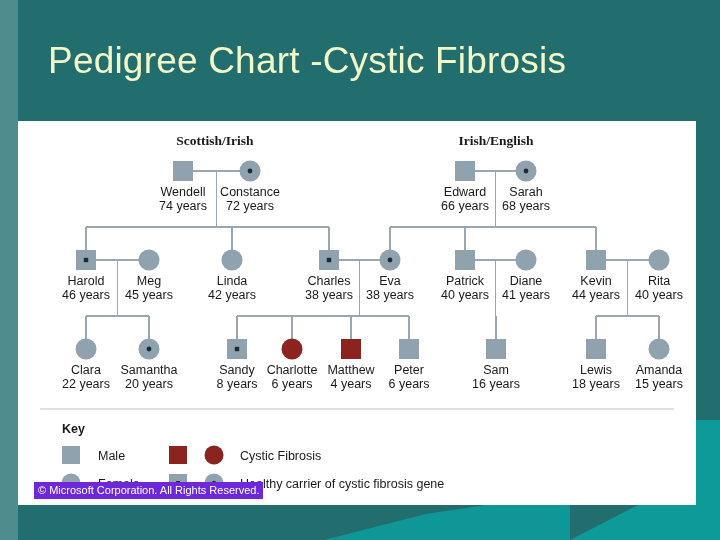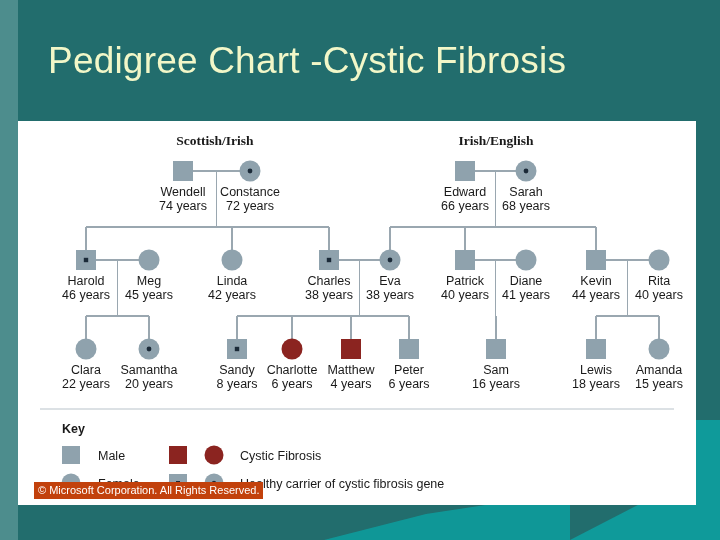--- a/index.html
+++ b/index.html
@@ -266,18 +266,18 @@
           <rect x="158" y="360" width="4" height="4" fill="#1b2a38"></rect>
         </g>
         <g>
           <circle cx="196" cy="362" r="9.5" fill="#8fa2ad"></circle>
           <circle cx="196" cy="362" r="2.2" fill="#1b2a38"></circle>
         </g>
         <text x="222" y="367" font-family="&quot;Liberation Sans&quot;, sans-serif" font-size="12.5" fill="#1a1a1a">Healthy carrier of cystic fibrosis gene</text>
       </g>
   </svg>
 
-  <div id="copyright-bar" style="position:absolute;left:16px;bottom:6px;background:#c2410c;color:#fff;
+  <div id="copyright-bar" style="position:absolute;left:16px;bottom:6px;background:#6d28d9;color:#fff;
               font-size:11px;line-height:15px;padding:1px 4px;white-space:nowrap;
               font-family:'Liberation Sans',sans-serif;">
     <span>© Microsoft Corporation. All Rights Reserved.</span>
   </div>
 </div>
 
 </body></html>

